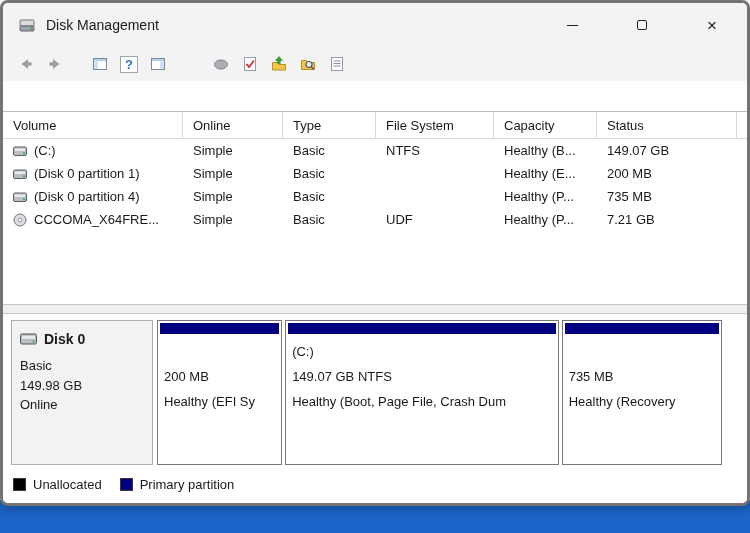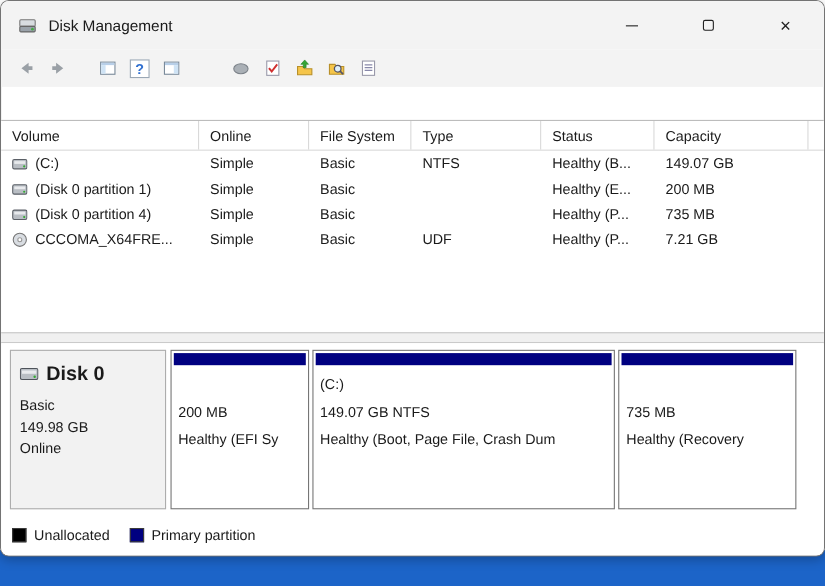--- a/index.html
+++ b/index.html
@@ -3,21 +3,21 @@
 <meta charset="utf-8">
 <style>
   * { margin:0; padding:0; box-sizing:border-box; }
   html,body { width:750px; height:533px; overflow:hidden; }
   body { position:relative; font-family:"Liberation Sans", sans-serif; background:#ffffff; color:#1a1a1a; }
 
   .desktop-strip { position:absolute; left:0; right:0; bottom:0; height:33px; }
 
   .window {
     position:absolute; left:0; top:0; width:750px; height:506px;
-    background:#fff; border:1px solid #737373; border-radius:8px;
+    background:#fff; border:3px solid #737373; border-radius:8px;
     overflow:hidden; box-shadow:0 3px 10px rgba(0,0,0,.25);
   }
 
   
   .titlebar { height:44px; display:flex; align-items:center; background:#f3f3f3; padding-left:16px; gap:11px; }
   .app-icon { width:16px; height:16px; flex:0 0 auto; display:flex; }
   .title-text { font-size:14px; }
   .caption-buttons { margin-left:auto; display:flex; height:100%; }
   .cap-btn { width:70px; height:100%; display:flex; align-items:center; justify-content:center; color:#222; }
   .min-glyph { width:11px; height:1px; background:#222; display:inline-block; }
@@ -47,21 +47,21 @@
   .c-vol { display:flex; align-items:center; gap:7px; }
   .vicon { display:flex; flex:0 0 auto; }
 
   
   .splitter { position:absolute; top:301px; left:0; right:0; height:10px; background:#f0f0f0; border-top:1px solid #c6c6c6; border-bottom:1px solid #c6c6c6; }
 
   
   .graph-pane { position:absolute; top:311px; left:0; right:0; bottom:0; background:#fff; padding:6px 8px 0 8px; }
   .disk-row { display:flex; gap:4px; height:145px; }
   .disk-head { width:142px; flex:0 0 auto; background:#f2f2f2; border:1px solid #adadad; padding:10px 8px; }
-  .disk-title { display:flex; align-items:center; gap:7px; font-size:18px; font-weight:bold; margin-bottom:9px; }
+  .disk-title { display:flex; align-items:center; gap:7px; font-size:14px; font-weight:bold; margin-bottom:9px; }
   .disk-line { font-size:13px; line-height:19.5px; }
   .partitions { flex:1; display:flex; gap:3px; }
   .part { border:1px solid #767676; background:#fff; overflow:hidden; }
   .part-bar { height:11px; margin:2px; }
   .part-lines { padding:8px 6px 0 6px; }
   .part-line { height:25px; font-size:13px; white-space:nowrap; overflow:hidden; }
 
   
   .legend { position:absolute; left:10px; bottom:11px; display:flex; align-items:center; gap:18px; }
   .legend-item { display:flex; align-items:center; gap:7px; font-size:13px; }
@@ -176,24 +176,24 @@
             <line x1="5.5" y1="11" x2="12.5" y2="11" stroke="#88a"></line>
           </svg>
       </span>
     </div>
   </div>
 
   <div class="volume-pane">
     <div class="thead">
       <div class="th">Volume</div>
       <div class="th">Online</div>
+      <div class="th">Type</div>
       <div class="th">File System</div>
-      <div class="th">Type</div>
+      <div class="th">Capacity</div>
       <div class="th">Status</div>
-      <div class="th">Capacity</div>
       <div class="th" style="border-right:none"></div>
     </div>
 
     <div class="trow">
       <div class="td c-vol">
         <span class="vicon">
           <svg width="14" height="12">
               <rect x="0.5" y="2" width="13" height="8.5" rx="1.5" fill="#b9bec4" stroke="#5a5f66"></rect>
               <rect x="2" y="3.5" width="10" height="2.5" fill="#e8eaed"></rect>
               <circle cx="11" cy="8.3" r="1" fill="#33aa33"></circle>

